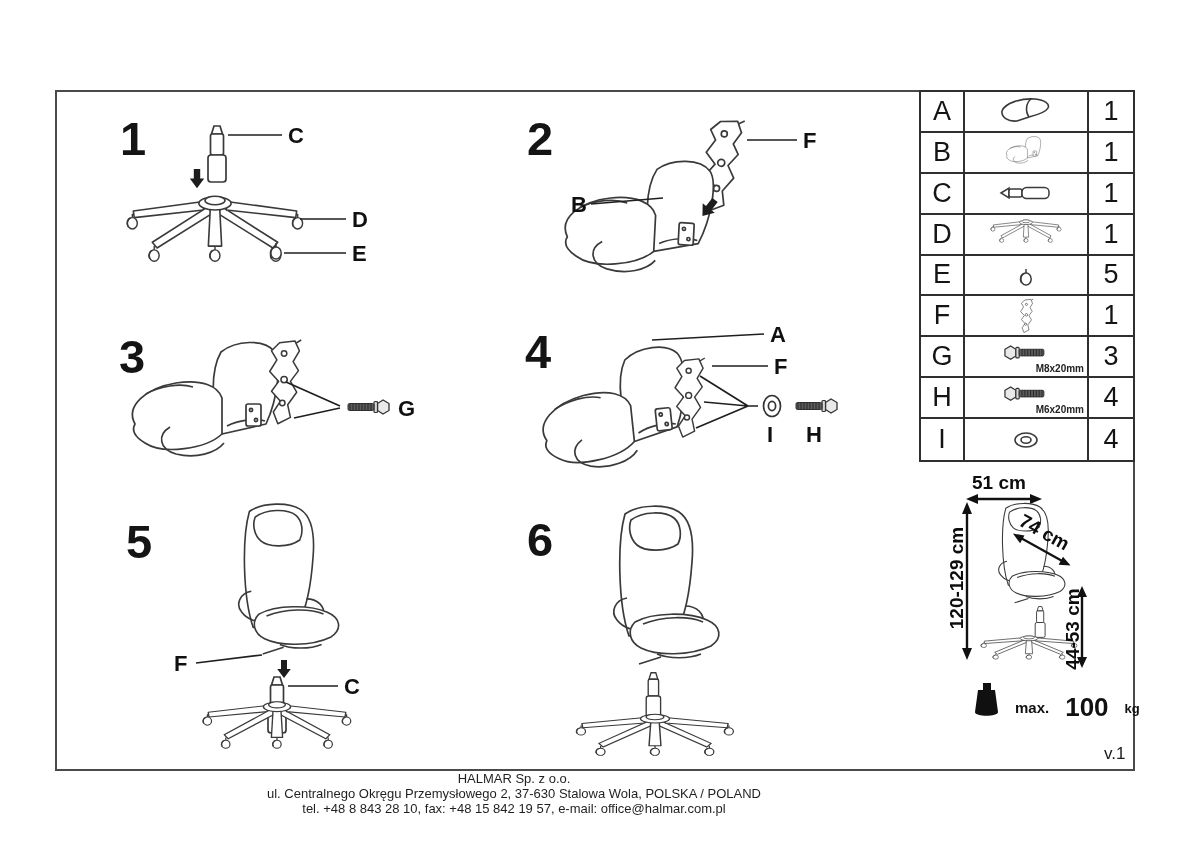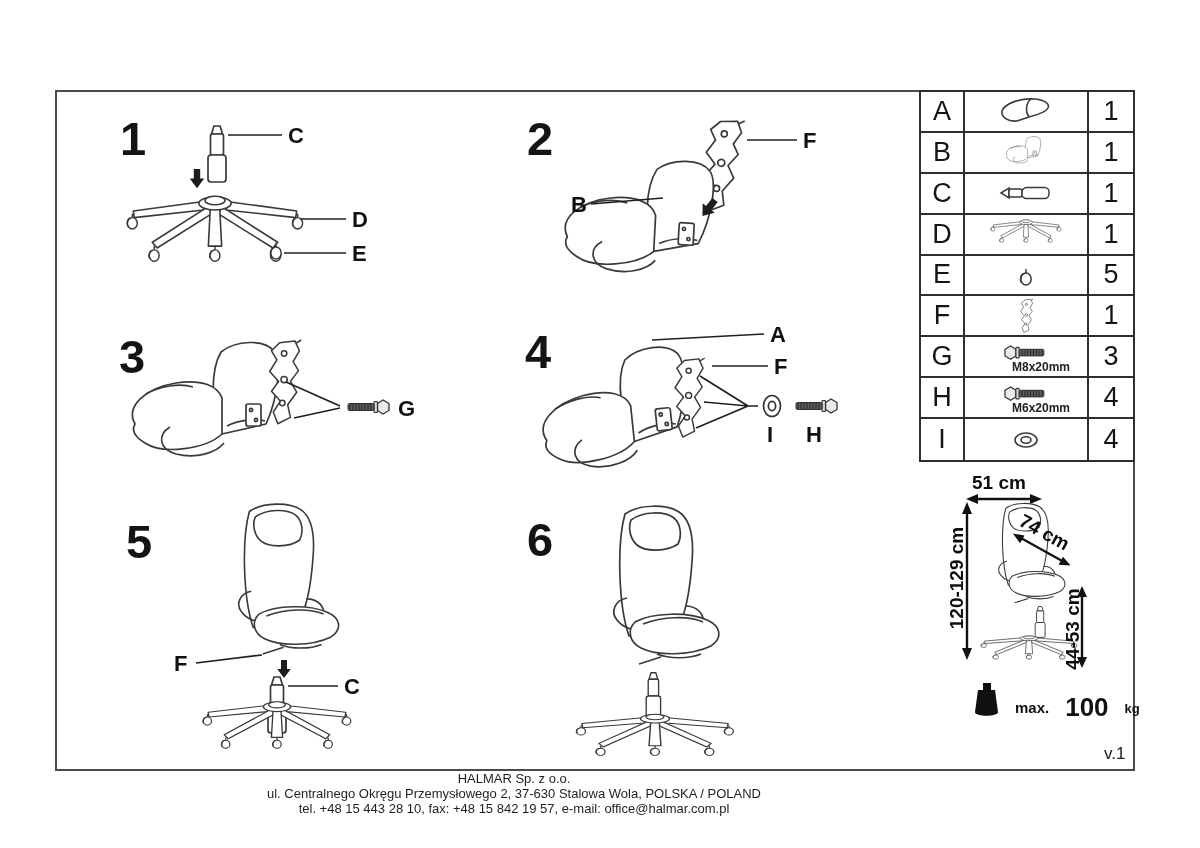--- a/index.html
+++ b/index.html
@@ -16,21 +16,21 @@
 
   
   .parts-table { position:absolute; left:919px; top:90px; width:216px; height:372px;
                  border:2px solid #2f2f2f; box-sizing:border-box; display:grid;
                  grid-template-columns:44px 124px 1fr; grid-template-rows:repeat(9,1fr); }
   .pt-cell { border-right:2px solid #2f2f2f; border-bottom:2px solid #2f2f2f;
              display:flex; align-items:center; justify-content:center; position:relative; }
   .pt-cell:nth-child(3n) { border-right:none; }
   .pt-cell:nth-child(n+25) { border-bottom:none; }
   .pt-letter, .pt-qty { font-size:27px; color:#141414; }
-  .size-label { position:absolute; right:17px; bottom:2px; font-size:12px; font-weight:bold; color:#222; }
+  .size-label { position:absolute; right:3px; bottom:2px; font-size:10px; font-weight:bold; color:#222; }
 
   
   .dims { position:absolute; left:930px; top:462px; width:205px; height:318px; }
   .dimtxt { font-size:19px; font-weight:bold; color:#0d0d0d; white-space:nowrap; }
   .abs { position:absolute; }
   .rot-ccw { transform:rotate(-90deg); text-align:center; }
   .dim74 { transform:rotate(29deg); transform-origin:left top; }
   .maxload { position:absolute; left:44px; top:220px; display:flex; align-items:flex-end; gap:16px; }
   .maxload .prefix { font-size:15px; font-weight:bold; padding-bottom:4px; }
   .maxload .value  { font-size:26px; font-weight:bold; line-height:1; }
@@ -383,16 +383,16 @@
         <span class="value">100</span>
       <span class="unit">kg</span>
     </div>
   </div>
 
   <span class="version">v.1</span>
 
   <div class="footer">
     <div>HALMAR Sp. z o.o.</div>
     <div>ul. Centralnego Okręgu Przemysłowego 2, 37-630 Stalowa Wola, POLSKA / POLAND</div>
-    <div>tel. +48 15 443 28 10, fax: +48 15 842 19 57, e-mail: office@halmar.com.pl</div>
+    <div>tel. +48 8 843 28 10, fax: +48 15 842 19 57, e-mail: office@halmar.com.pl</div>
   </div>
 
 </div>
 
 </body></html>

